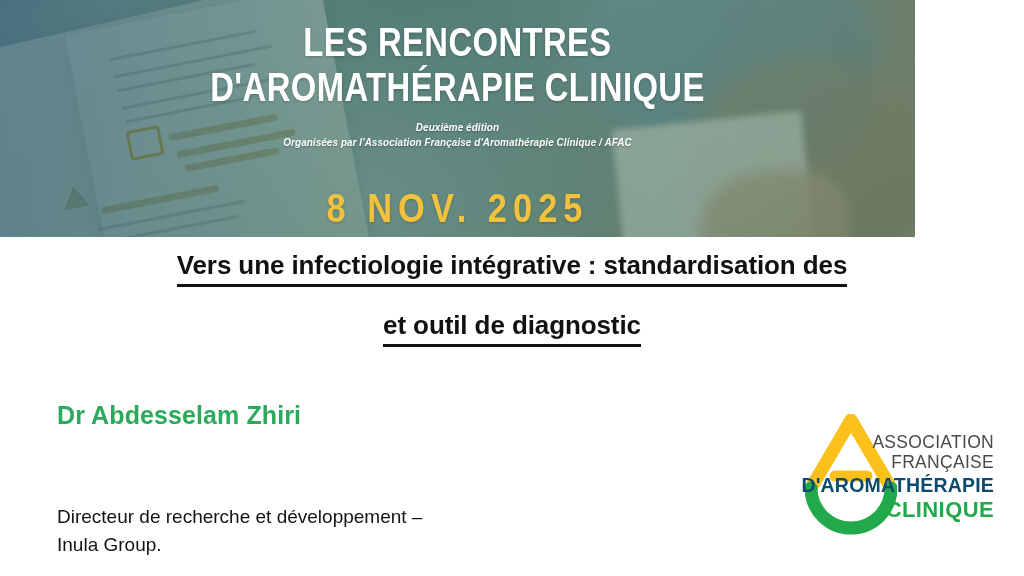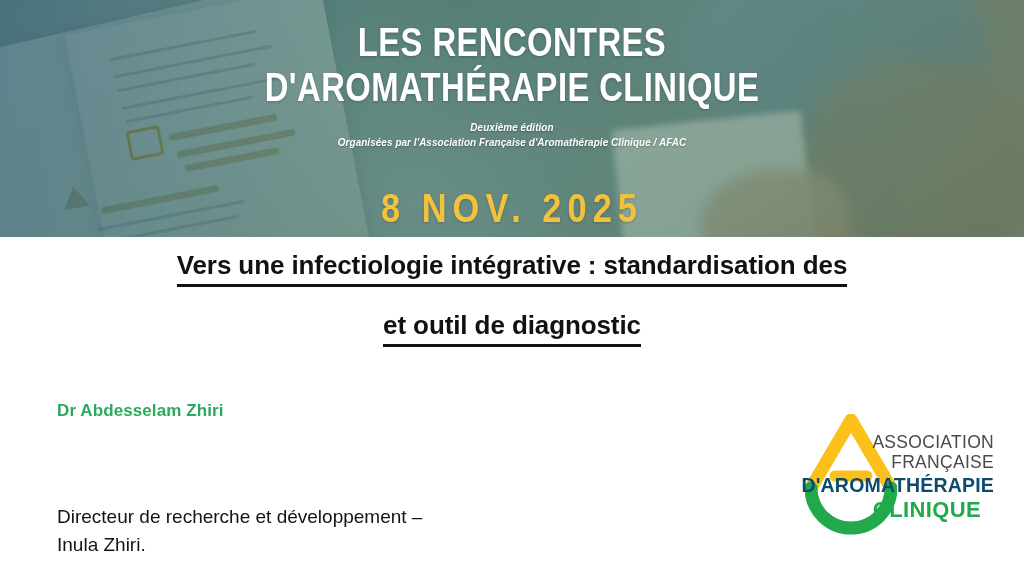--- a/index.html
+++ b/index.html
@@ -6,21 +6,21 @@
   body{
     width:1024px;height:576px;overflow:hidden;
     background:#ffffff;
     font-family:"Liberation Sans", sans-serif;
     -webkit-font-smoothing:antialiased;
   }
   .slide{position:relative;width:1024px;height:576px;background:#fff;}
 
   
   .hero{
-    position:absolute;left:0;top:0;width:1024px;height:237px;
+    position:absolute;left:0;top:0;width:915px;height:237px;
     overflow:hidden;background:#c2410c;
   }
   
   .hero-photo{position:absolute;inset:0;}
   .ph-bg{
     position:absolute;inset:0;
     background:
       radial-gradient(circle at 16% 30%, rgba(214,226,228,.55) 0%, rgba(214,226,228,0) 34%),
       radial-gradient(circle at 72% 12%, rgba(118,158,176,.55) 0%, rgba(118,158,176,0) 40%),
       radial-gradient(circle at 90% 62%, rgba(150,140,118,.55) 0%, rgba(150,140,118,0) 42%),
@@ -126,21 +126,21 @@
     letter-spacing:-.1px;
   }
   .talk-title span.ul{
     display:inline;
     border-bottom:3px solid #111111;
     box-decoration-break:clone;-webkit-box-decoration-break:clone;
     padding-bottom:4px;
   }
   .speaker-name{
     position:absolute;left:57px;top:401px;
-    color:#2baa5c;font-weight:700;font-size:17px;letter-spacing:.1px;
+    color:#2baa5c;font-weight:700;font-size:25px;letter-spacing:.1px;
   }
   .speaker-role{
     position:absolute;left:57px;top:455px;width:600px;
     color:#141414;font-weight:400;font-size:19px;line-height:28px;margin-top:48px;
   }
 
   
   .logo{position:absolute;left:805px;top:412px;width:200px;height:132px;}
   .logo-mark{position:absolute;left:0;top:2px;width:92px;height:126px;}
   .logo-text{position:absolute;left:55px;top:20px;width:134px;text-align:right;}
@@ -149,21 +149,20 @@
     letter-spacing:.3px;
   }
   .lt2{
     color:#0c4a6e;font-weight:700;font-size:19.5px;line-height:24px;
     letter-spacing:.2px;margin-top:1px;
     position:relative;left:-72px;width:206px;text-align:right;
   }
   .lt3{
     color:#21a94c;font-weight:700;font-size:22px;line-height:25px;
     letter-spacing:.4px;
-    text-align:center;
   }
 </style>
 </head>
 <body>
 
 <div class="slide">
 
   <div class="hero">
     <div class="hero-photo">
       <div class="ph-bg"></div>
@@ -206,21 +205,21 @@
 
   <div class="talk-title">
     <span class="ul">Vers une infectiologie intégrative : standardisation des</span><br>
     <br>
     <span class="ul">et outil de diagnostic</span>
   </div>
 
   <div class="speaker-name">Dr Abdesselam Zhiri</div>
   <div class="speaker-role">
     <div>Directeur de recherche et développement –</div>
-    <div>Inula Zhiri.</div>
+    <div>Inula Group.</div>
   </div>
 
   <div class="logo">
     <div class="logo-mark">
       <svg viewBox="0 0 92 126" width="92" height="126" xmlns="http://www.w3.org/2000/svg">
 
         <path d="M46 6 L86 74 M46 6 L6 74" stroke="#fbc01a" stroke-width="13" fill="none" stroke-linecap="round"></path>
         <path d="M30 62 L62 62" stroke="#fbc01a" stroke-width="11" fill="none" stroke-linecap="round"></path>
 
         <path d="M6 74 A40 40 0 0 0 86 74" stroke="#21a94c" stroke-width="13" fill="none" stroke-linecap="round"></path>

